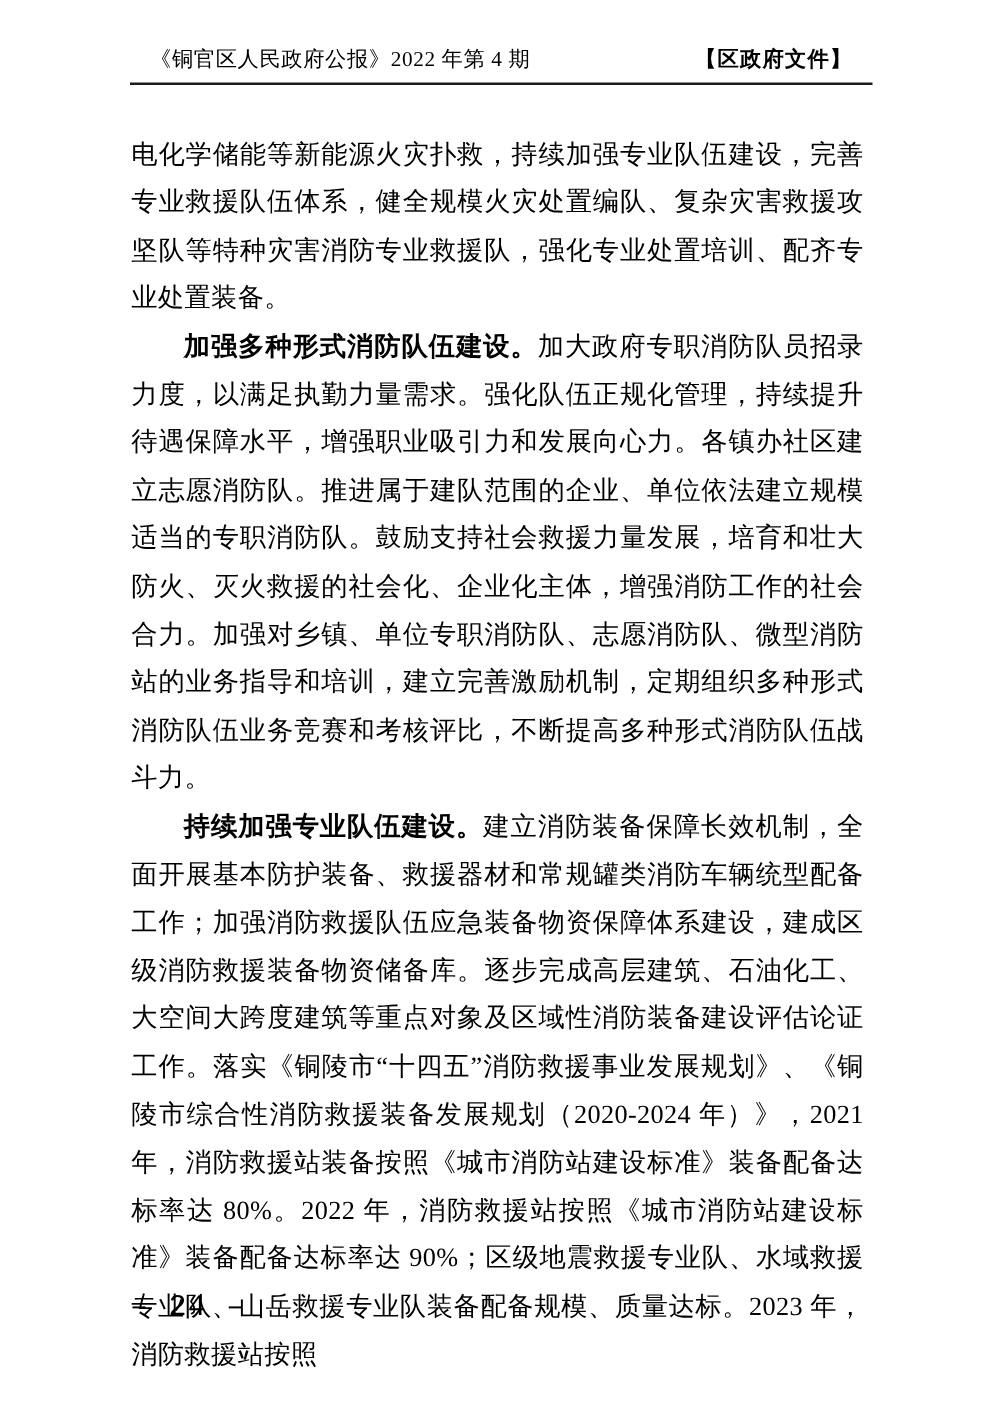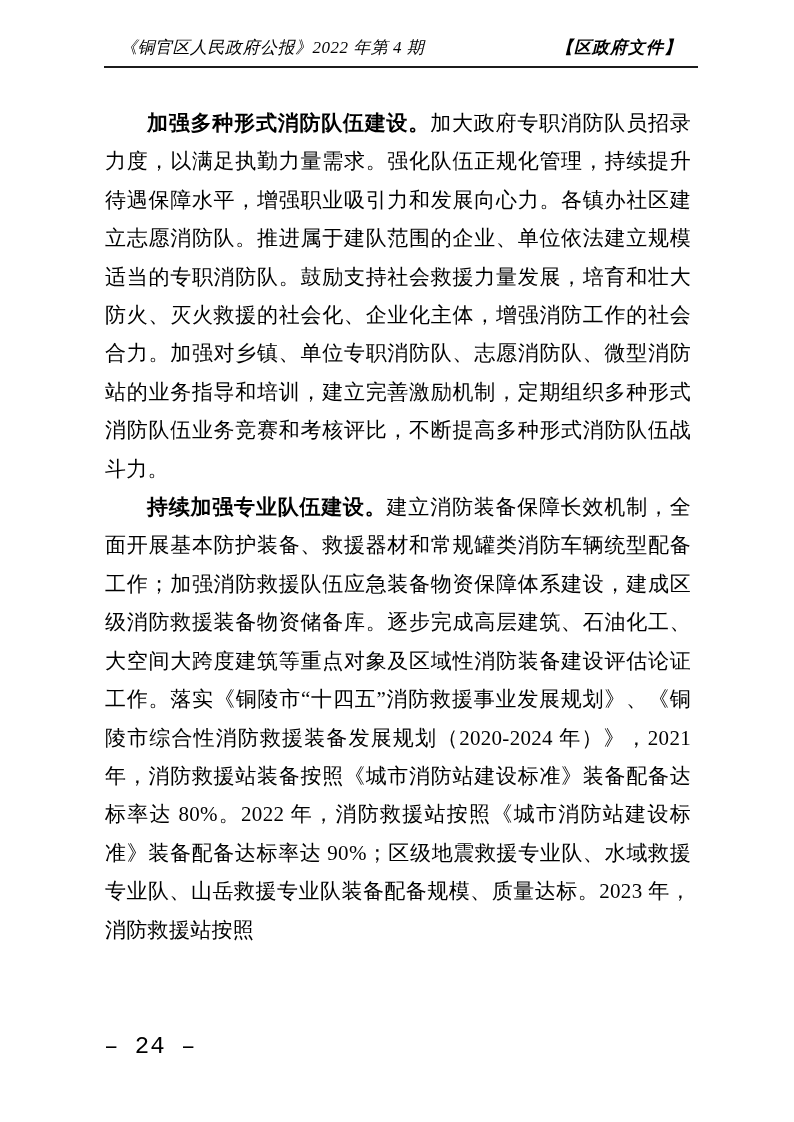--- a/index.html
+++ b/index.html
@@ -20,21 +20,20 @@
     position: absolute;
     left: 120px;
     right: 112px;
     top: 36px;
     display: flex;
     justify-content: space-between;
     align-items: center;
     font-size: 17px;
     line-height: 24px;
     white-space: nowrap;
-    font-style: italic;
   }
   .header-left {
     font-family: "Liberation Serif", serif;
     letter-spacing: 0.5px;
   }
   .header-right {
     font-family: "Liberation Sans", sans-serif;
     font-weight: bold;
     letter-spacing: 1px;
   }
@@ -86,20 +85,23 @@
 
   <div class="header">
     <span class="header-left">《铜官区人民政府公报》2022 年第 4 期</span>
     <span class="header-right">【区政府文件】</span>
   </div>
 
   <div class="header-rule"></div>
 
   <div class="content">
 
+    <p class="para continuation">
+      <span>电化学储能等新能源火灾扑救，持续加强专业队伍建设，完善专业救援队伍体系，健全规模火灾处置编队、复杂灾害救援攻坚队等特种灾害消防专业救援队，强化专业处置培训、配齐专业处置装备。</span>
+    </p>
 
     <p class="para">
       <span class="lead">加强多种形式消防队伍建设。</span><span>加大政府专职消防队员招录力度，以满足执勤力量需求。强化队伍正规化管理，持续提升待遇保障水平，增强职业吸引力和发展向心力。各镇办社区建立志愿消防队。推进属于建队范围的企业、单位依法建立规模适当的专职消防队。鼓励支持社会救援力量发展，培育和壮大防火、灭火救援的社会化、企业化主体，增强消防工作的社会合力。加强对乡镇、单位专职消防队、志愿消防队、微型消防站的业务指导和培训，建立完善激励机制，定期组织多种形式消防队伍业务竞赛和考核评比，不断提高多种形式消防队伍战斗力。</span>
     </p>
 
     <p class="para">
       <span class="lead">持续加强专业队伍建设。</span><span>建立消防装备保障长效机制，全面开展基本防护装备、救援器材和常规罐类消防车辆统型配备工作；加强消防救援队伍应急装备物资保障体系建设，建成区级消防救援装备物资储备库。逐步完成高层建筑、石油化工、大空间大跨度建筑等重点对象及区域性消防装备建设评估论证工作。落实《铜陵市“十四五”消防救援事业发展规划》、《铜陵市综合性消防救援装备发展规划（2020-2024 年）》，2021 年，消防救援站装备按照《城市消防站建设标准》装备配备达标率达 80%。2022 年，消防救援站按照《城市消防站建设标准》装备配备达标率达 90%；区级地震救援专业队、水域救援专业队、山岳救援专业队装备配备规模、质量达标。2023 年，消防救援站按照</span>
     </p>
 
   </div>

